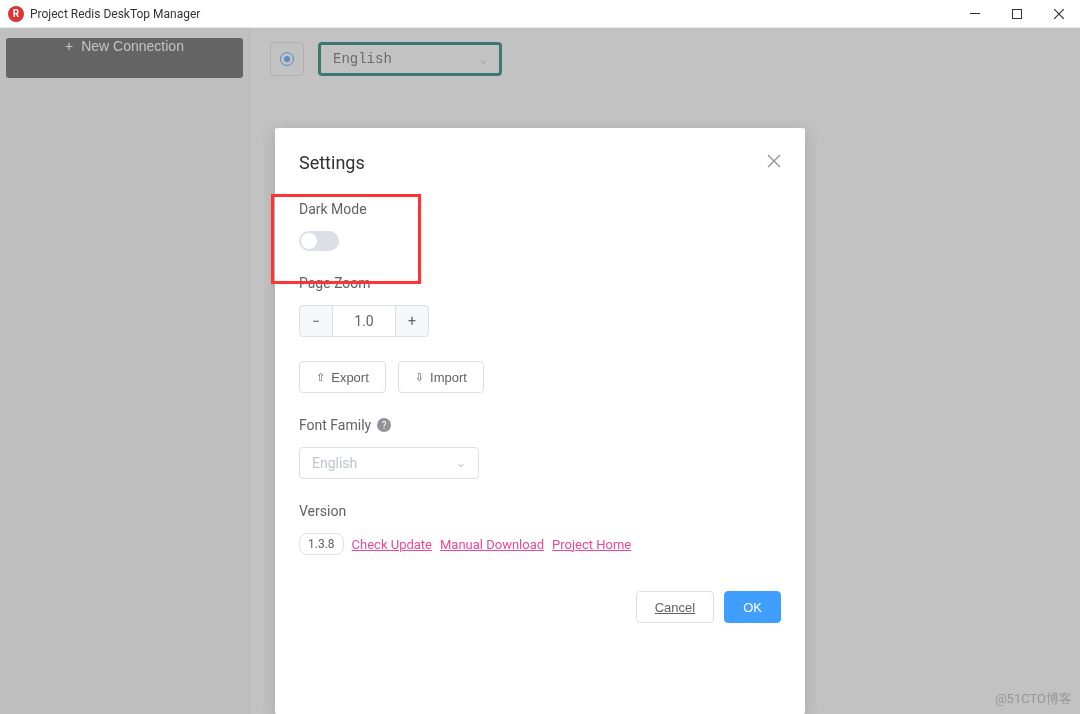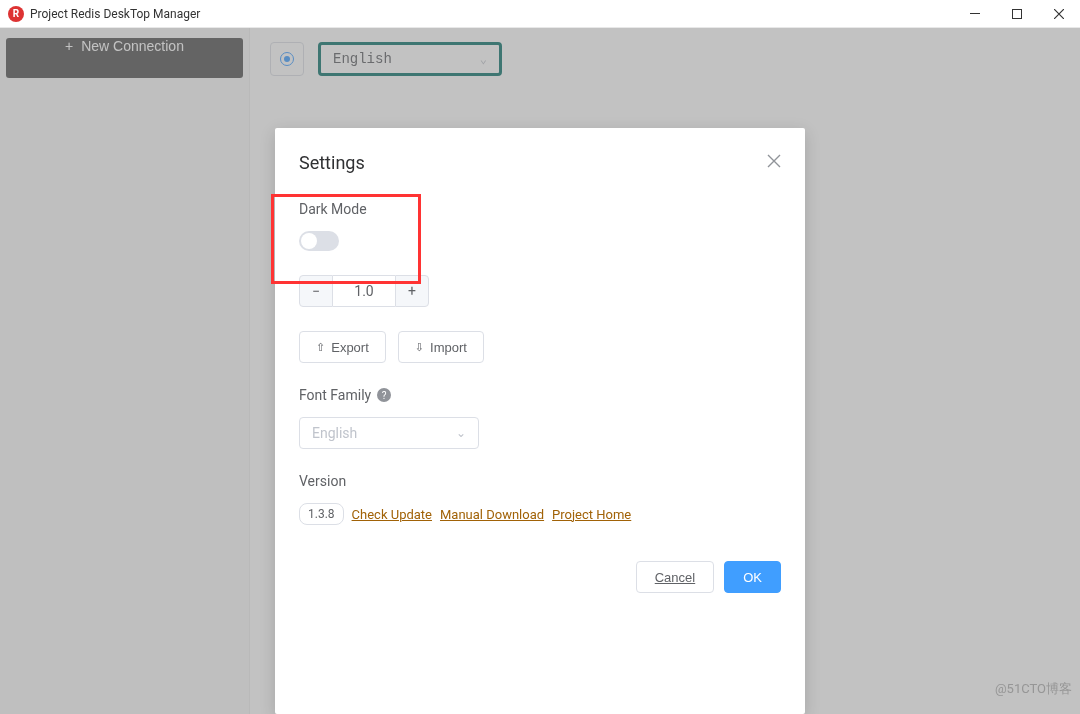--- a/index.html
+++ b/index.html
@@ -142,28 +142,28 @@
       cursor:pointer; font-size:13px;
     }
     .btn-row{display:flex;gap:12px;}
     .select-box{
       width:180px;height:32px;border:1px solid #dcdfe6;border-radius:4px;
       display:flex;align-items:center;justify-content:space-between;
       padding:0 12px;color:#c0c4cc;
     }
     .ver-row{display:flex;align-items:center;gap:8px;flex-wrap:wrap;font-size:13px;}
     .ver-badge{border:1px solid #dcdfe6;border-radius:8px;padding:3px 8px;color:#606266;font-size:12px;}
-    .link{color:#a16207;text-decoration:underline;cursor:pointer;}
+    .link{color:#ec4899;text-decoration:underline;cursor:pointer;}
     .dialog-footer{display:flex;justify-content:flex-end;gap:10px;margin-top:36px;}
     .btn{height:32px;padding:0 18px;border-radius:4px;font-size:13px;cursor:pointer;}
     .btn-default{background:#fff;border:1px solid #dcdfe6;color:#606266;text-decoration:underline;}
     .btn-primary{background:#409eff;border:1px solid #409eff;color:#fff;}
     .help-icon{width:14px;height:14px;border-radius:50%;background:#909399;color:#fff;font-size:10px;display:inline-flex;align-items:center;justify-content:center;}
     .watermark{
-      position:absolute;right:8px;bottom:16px;
+      position:absolute;right:8px;bottom:6px;
       color:rgba(120,120,120,0.6);font-size:13px;z-index:20;
     }
     .plus-icon::before{content:"+";}
     .icon-mini{font-size:11px;}
   </style>
 </head>
 <body>
 
 <div class="titlebar">
   <div class="titlebar-left">
@@ -221,20 +221,21 @@
           </svg>
       </div>
     </div>
 
     <div class="section">
       <div class="section-label">Dark Mode</div>
       <div class="toggle"></div>
     </div>
 
     <div class="section">
+      <div class="section-label">Page Zoom</div>
       <div class="stepper">
         <div class="step-btn minus">−</div>
         <div class="step-val">1.0</div>
         <div class="step-btn plus">+</div>
       </div>
     </div>
 
     <div class="section">
       <div class="btn-row">
         <button class="btn-outline">

